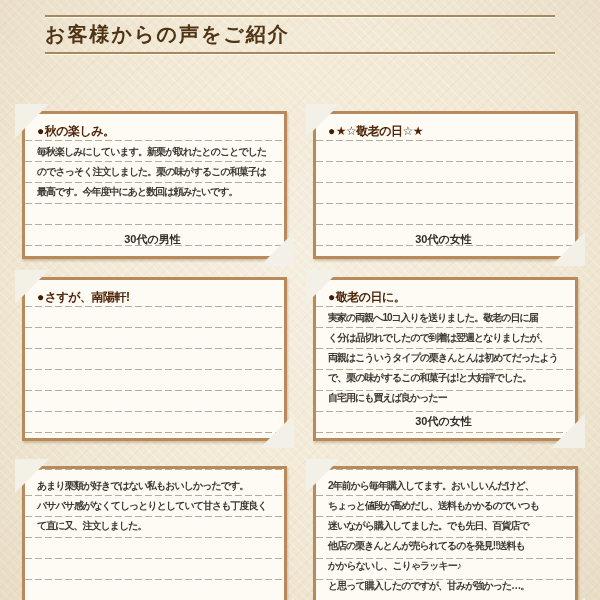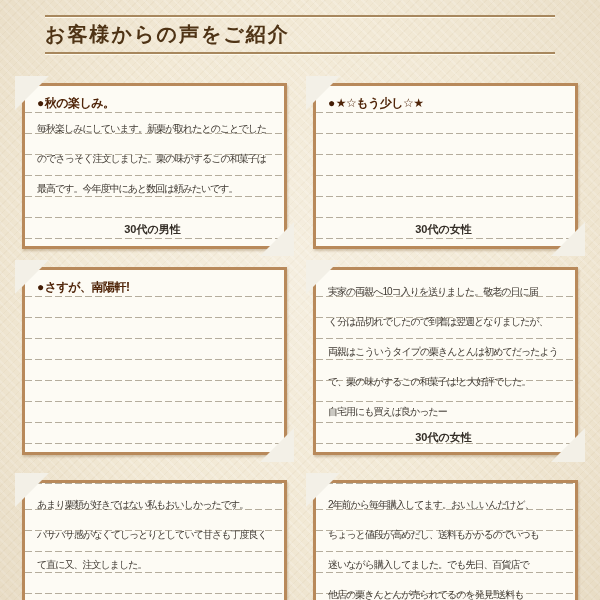--- a/index.html
+++ b/index.html
@@ -14,23 +14,23 @@
   }
   .header{margin:15px 45px 0;}
   .hrule{height:2px;background:#a7875d;box-shadow:0 1px 0 rgba(255,252,240,0.9);}
   .page-title{
     margin:4px 0;font-size:20px;font-weight:bold;
     color:#4e3315;letter-spacing:2px;
   }
   .rows{margin:0 22px;}
   .row{display:flex;gap:26px;}
   .row-1{margin-top:29px;}
-  .row-1 .card{height:166px;}
+  .row-1 .card{height:148px;margin-top:28px;}
   .row-2{margin-top:18px;}
-  .row-2 .card{height:188px;}
+  .row-2 .card{height:164px;}
   .row-3{margin-top:25px;}
   .row-3 .card{height:158px;}
   .card{
     position:relative;flex:1;box-sizing:border-box;
     border:3px solid #b8895a;background:#fdfbf4;
     box-shadow:1px 2px 2px rgba(145,115,75,0.35);
   }
   .card::before{
     content:"";position:absolute;top:-10px;left:-10px;width:34px;height:34px;
     background:#f3f0e7;clip-path:polygon(0 0,100% 0,0 100%);
@@ -51,22 +51,22 @@
       repeating-linear-gradient(90deg, rgba(253,251,244,0) 0 7px, #fdfbf4 7px 10px),
       repeating-linear-gradient(180deg, rgba(181,173,156,0) 0 20px, #b5ad9c 20px 21px);
     background-position:0 0, 0 6px;
   }
   .card-title{
     line-height:21px;font-size:12px;font-weight:bold;color:#4f2408;
     white-space:pre;letter-spacing:-0.5px;
   }
   .bullet{color:#431c04;font-size:12px;margin-right:1px;}
   .card-body{
-    line-height:30px;font-size:10px;color:#3e3831;
-    white-space:pre;letter-spacing:-1px;font-weight:normal;
+    line-height:20px;font-size:10px;color:#3e3831;
+    white-space:pre;letter-spacing:-1px;font-weight:bold;
   }
   .card-attrib{
     margin-top:auto;text-align:center;font-size:11px;font-weight:bold;
     color:#332d26;line-height:21px;padding-right:4px;letter-spacing:0;
   }
 </style>
 </head>
 <body>
 
 <div class="header">
@@ -82,34 +82,35 @@
       <div class="card-inner">
         <div class="card-title"><span class="bullet">●</span><span>秋の楽しみ。</span></div>
         <div class="card-body">毎秋楽しみにしています。新栗が取れたとのことでした
 のでさっそく注文しました。栗の味がするこの和菓子は
 最高です。今年度中にあと数回は頼みたいです。</div>
         <div class="card-attrib">30代の男性</div>
       </div>
     </div>
     <div class="card">
       <div class="card-inner">
-        <div class="card-title"><span class="bullet">●</span><span>★☆もう少し☆★</span></div>
+        <div class="card-title"><span class="bullet">●</span><span>★☆敬老の日☆★</span></div>
         <div class="card-attrib">30代の女性</div>
       </div>
     </div>
   </div>
 
   <div class="row row-2">
     <div class="card">
       <div class="card-inner">
         <div class="card-title"><span class="bullet">●</span><span>さすが、南陽軒!</span></div>
       </div>
     </div>
     <div class="card">
       <div class="card-inner">
+        <div class="card-title"><span class="bullet">●</span><span>敬老の日に。</span></div>
         <div class="card-body">実家の両親へ10コ入りを送りました。敬老の日に届
 く分は品切れでしたので到着は翌週となりましたが、
 両親はこういうタイプの栗きんとんは初めてだったよう
 で、栗の味がするこの和菓子は!と大好評でした。
 自宅用にも買えば良かったー</div>
         <div class="card-attrib">30代の女性</div>
       </div>
     </div>
   </div>
 

